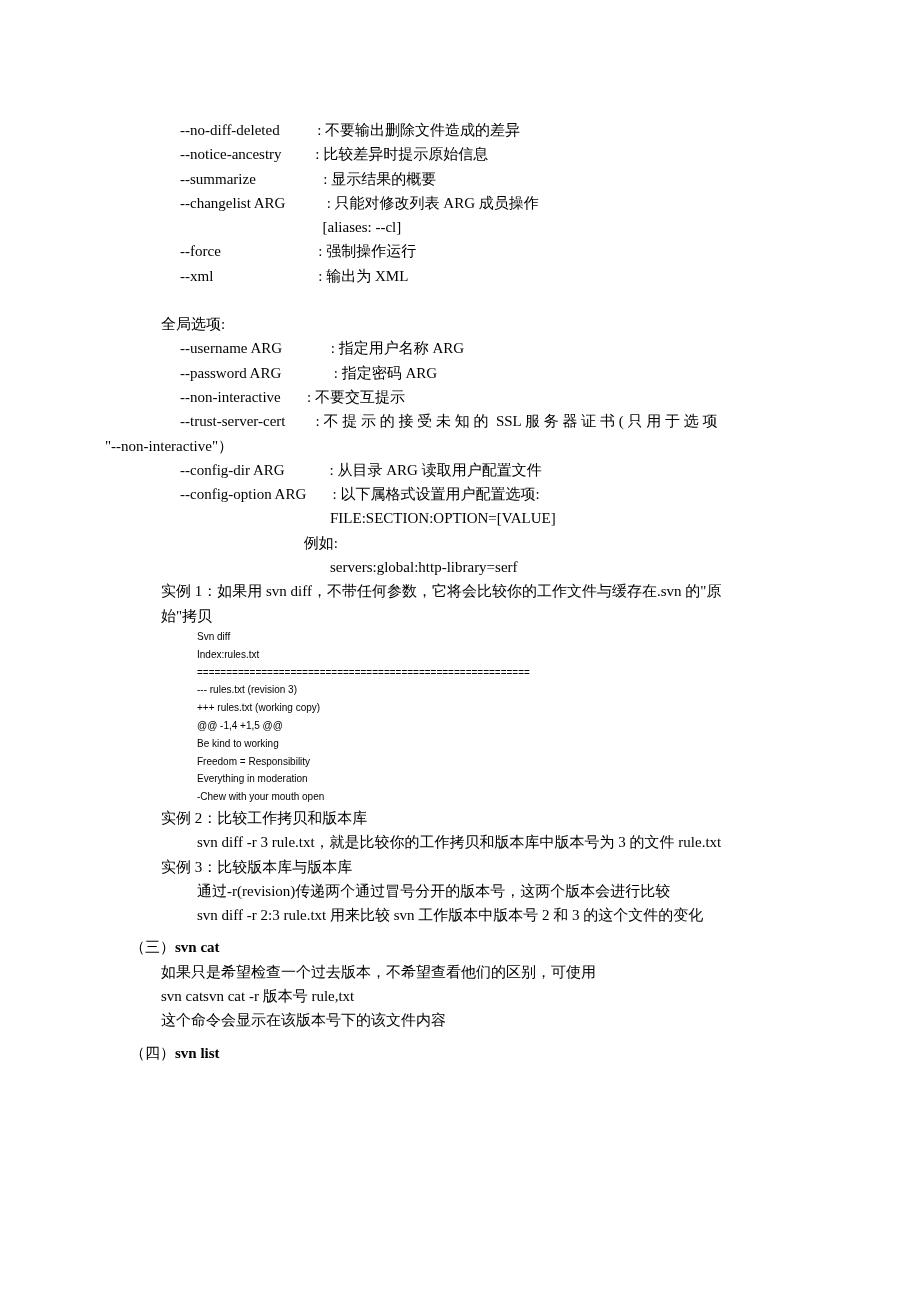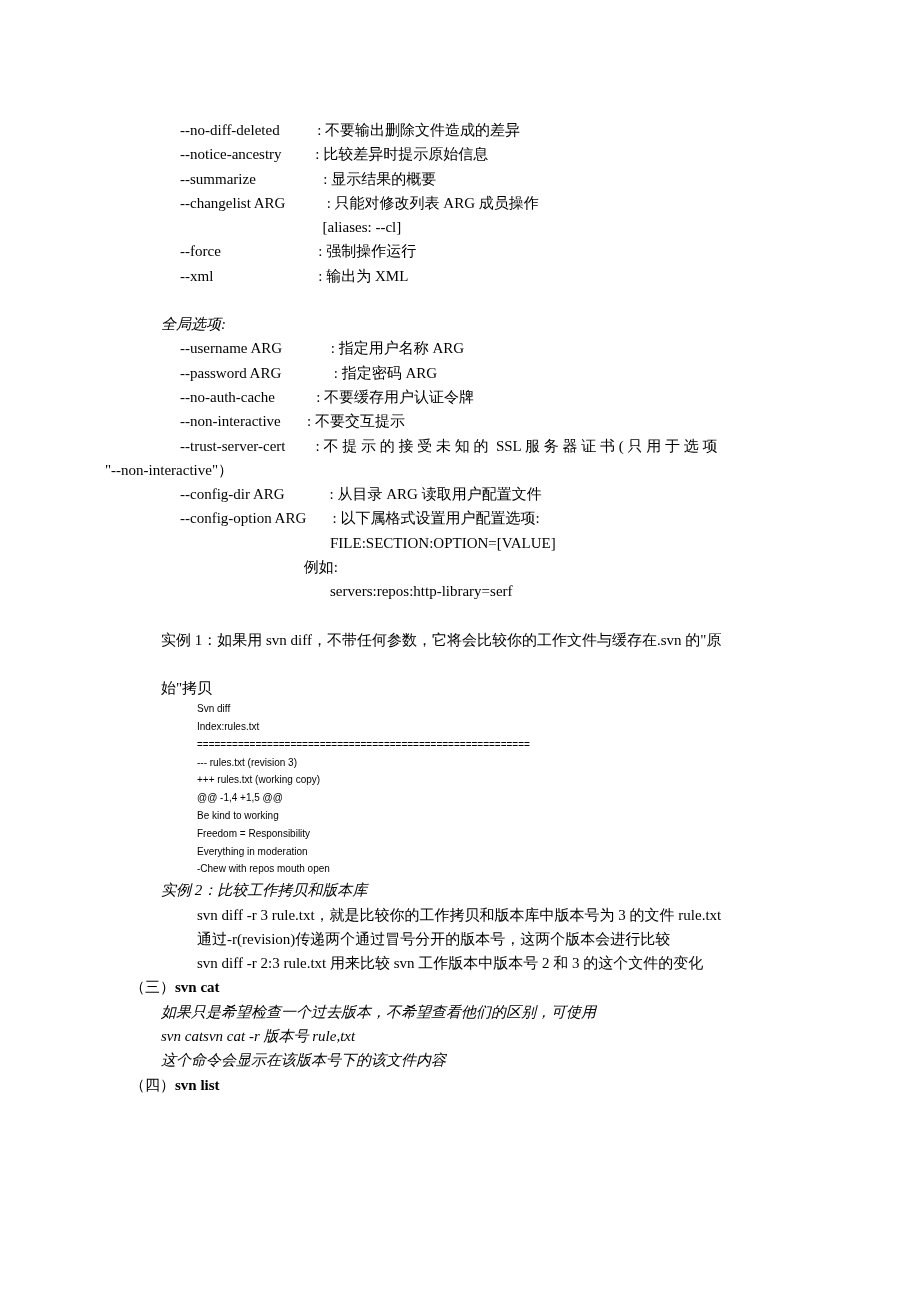--- a/index.html
+++ b/index.html
@@ -12,34 +12,34 @@
     width: 920px;
     line-height: 1.62;
   }
   .page {
     padding: 118px 120px 100px 105px;
   }
   .row {
     white-space: pre;
   }
   .indent3 { padding-left: 75px; }
-  .indent2 { padding-left: 56px; font-style: italic; }
+  .indent2 { padding-left: 56px; }
   .hang {
     padding-left: 56px;
     text-indent: 0;
-    margin-top: 24px;
   }
   .diffblock {
     padding-left: 92px;
     font-family: Arial, "Helvetica Neue", sans-serif;
     font-size: 10px;
     line-height: 1.78;
   }
   .sectionhead {
     padding-left: 25px;
+    margin-top: 8px;
   }
   .sectionhead .bold {
     font-weight: bold;
     font-family: "Times New Roman", serif;
   }
   .quoteline {
     padding-left: 0;
   }
 </style>
 </head>
@@ -53,49 +53,49 @@
   <div class="row indent3"><span>--changelist ARG</span><span>           </span>: <span>只能对修改列表 ARG 成员操作</span></div>
   <div class="row indent3">                                      [aliases: --cl]</div>
   <div class="row indent3"><span>--force</span><span>                          </span>: <span>强制操作运行</span></div>
   <div class="row indent3"><span>--xml</span><span>                            </span>: <span>输出为 XML</span></div>
 
   <div style="height:24px"></div>
 
   <div class="row indent2">全局选项:</div>
   <div class="row indent3"><span>--username ARG</span><span>             </span>: <span>指定用户名称 ARG</span></div>
   <div class="row indent3"><span>--password ARG</span><span>              </span>: <span>指定密码 ARG</span></div>
-  <div class="row indent3"><span>--no-auth-cache</span><span>           </span>: <span>不要缓存用户认证令牌</span></div>
   <div class="row indent3"><span>--non-interactive</span><span>       </span>: <span>不要交互提示</span></div>
   <div class="row indent3"><span>--trust-server-cert</span><span>        </span>: <span>不 提 示 的 接 受 未 知 的  SSL 服 务 器 证 书 ( 只 用 于 选 项</span></div>
   <div class="row quoteline">"--non-interactive"）</div>
   <div class="row indent3"><span>--config-dir ARG</span><span>            </span>: <span>从目录 ARG 读取用户配置文件</span></div>
   <div class="row indent3"><span>--config-option ARG</span><span>       </span>: <span>以下属格式设置用户配置选项:</span></div>
   <div class="row indent3">                                        FILE:SECTION:OPTION=[VALUE]</div>
   <div class="row indent3">                                 例如:</div>
-  <div class="row indent3">                                        servers:repos:http-library=serf</div>
+  <div class="row indent3">                                        servers:global:http-library=serf</div>
 
   <div class="hang">实例 1：如果用 svn diff，不带任何参数，它将会比较你的工作文件与缓存在.svn 的"原</div>
   <div class="hang">始"拷贝</div>
 
   <div class="diffblock">
     <div>Svn diff</div>
     <div>Index:rules.txt</div>
     <div>=========================================================</div>
     <div>--- rules.txt (revision 3)</div>
     <div>+++ rules.txt (working copy)</div>
     <div>@@ -1,4 +1,5 @@</div>
     <div>Be kind to working</div>
     <div>Freedom = Responsibility</div>
     <div>Everything in moderation</div>
-    <div>-Chew with repos mouth open</div>
+    <div>-Chew with your mouth open</div>
   </div>
 
   <div class="indent2">实例 2：比较工作拷贝和版本库</div>
   <div style="padding-left:92px">svn diff -r 3 rule.txt，就是比较你的工作拷贝和版本库中版本号为 3 的文件 rule.txt</div>
 
+  <div class="indent2">实例 3：比较版本库与版本库</div>
   <div style="padding-left:92px">通过-r(revision)传递两个通过冒号分开的版本号，这两个版本会进行比较</div>
   <div style="padding-left:92px">svn diff -r 2:3 rule.txt 用来比较 svn 工作版本中版本号 2 和 3 的这个文件的变化</div>
 
   <div class="sectionhead"><span>（三）</span><span class="bold">svn cat</span></div>
   <div class="indent2">如果只是希望检查一个过去版本，不希望查看他们的区别，可使用</div>
   <div class="indent2">svn catsvn cat -r  版本号  rule,txt</div>
   <div class="indent2">这个命令会显示在该版本号下的该文件内容</div>
 
   <div class="sectionhead"><span>（四）</span><span class="bold">svn list</span></div>
 

